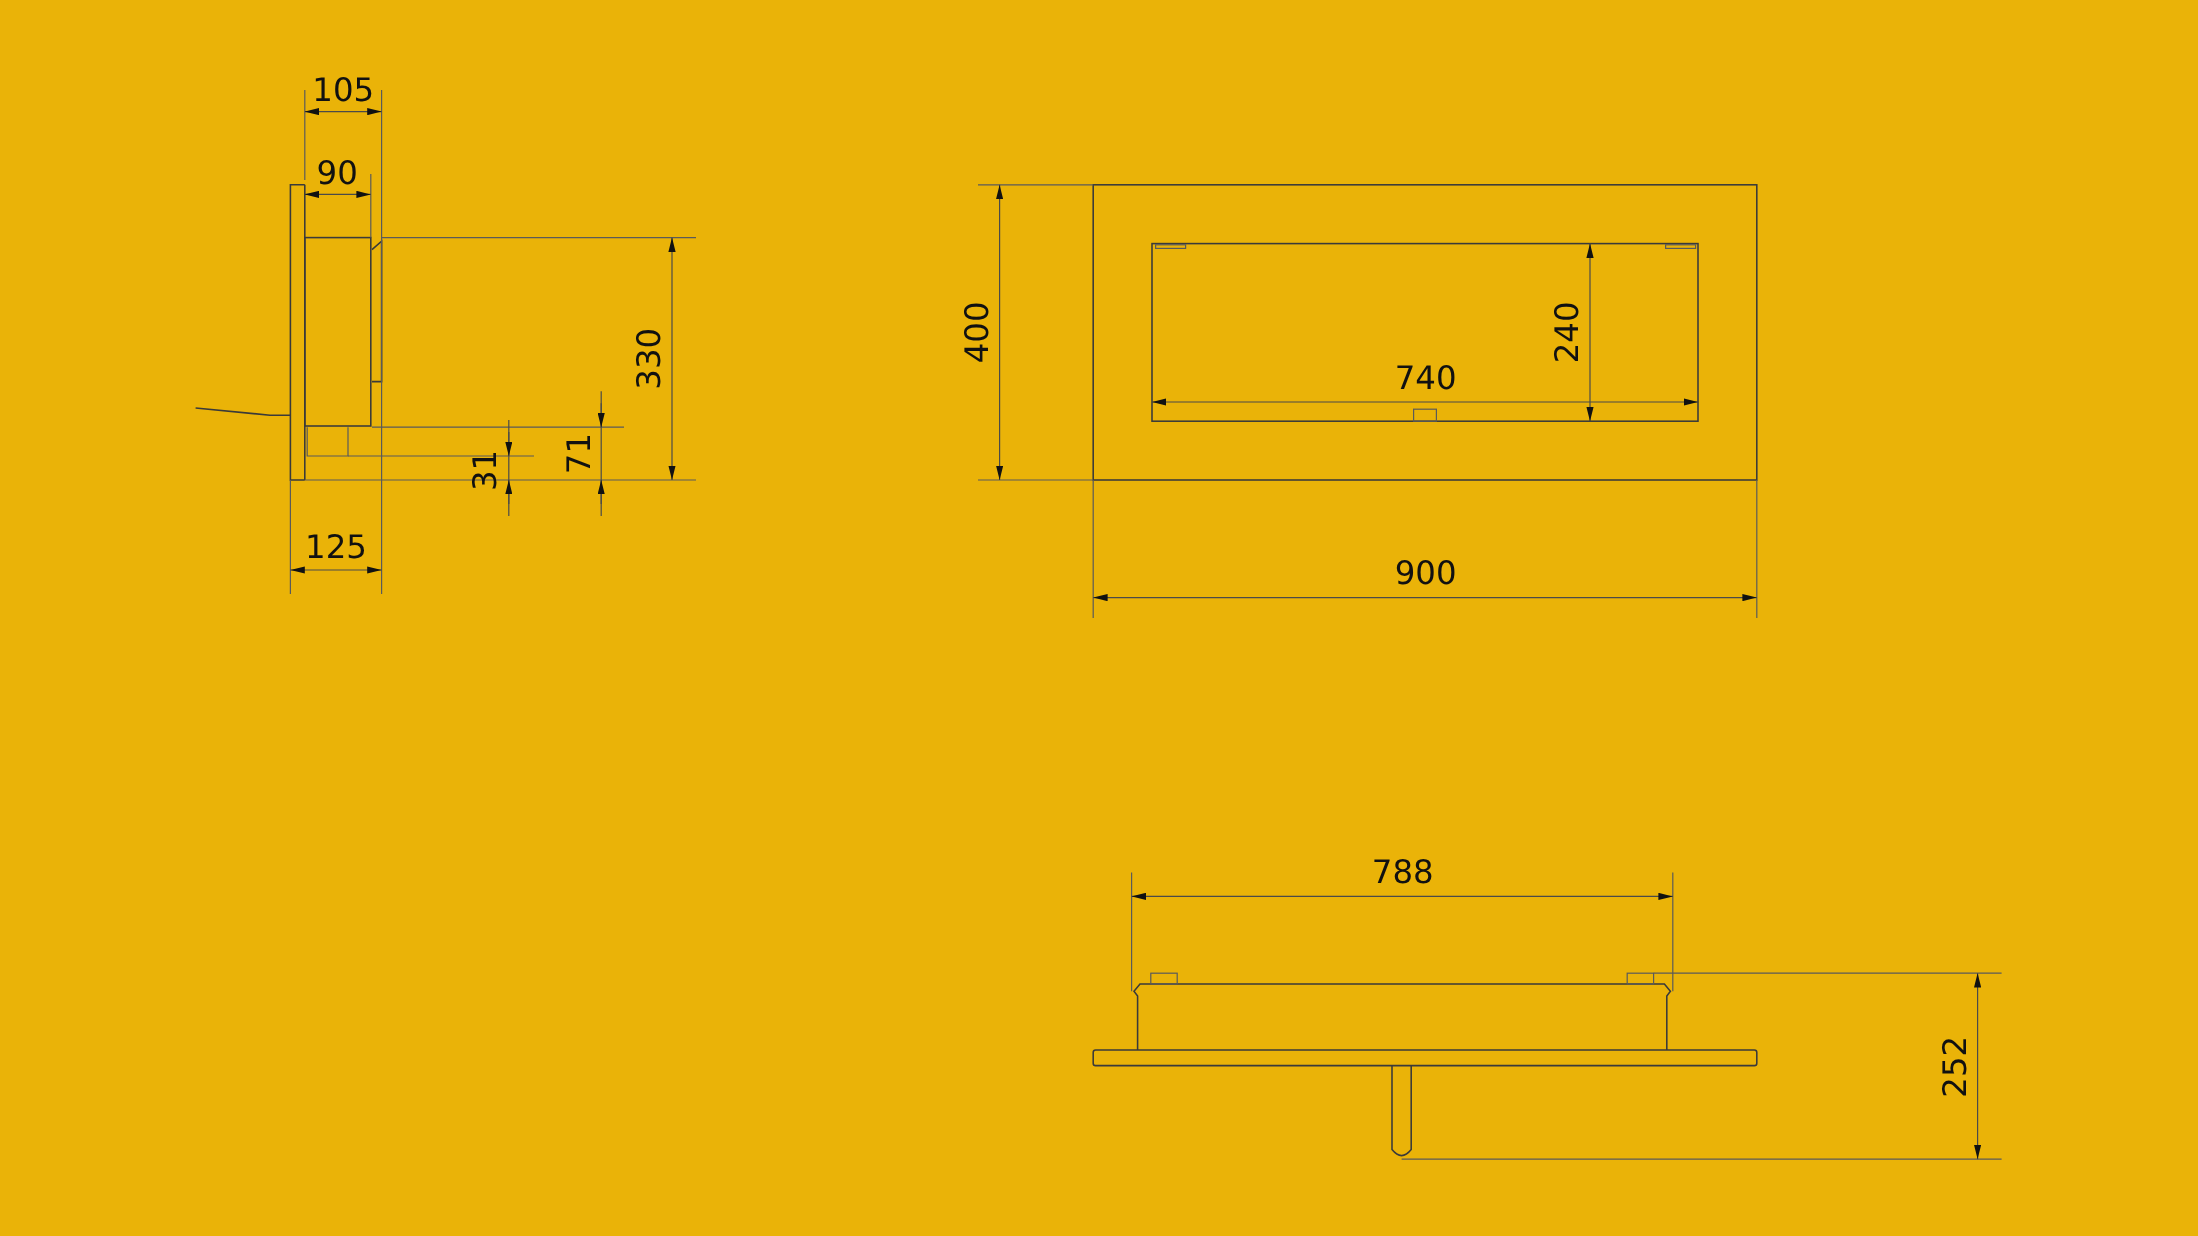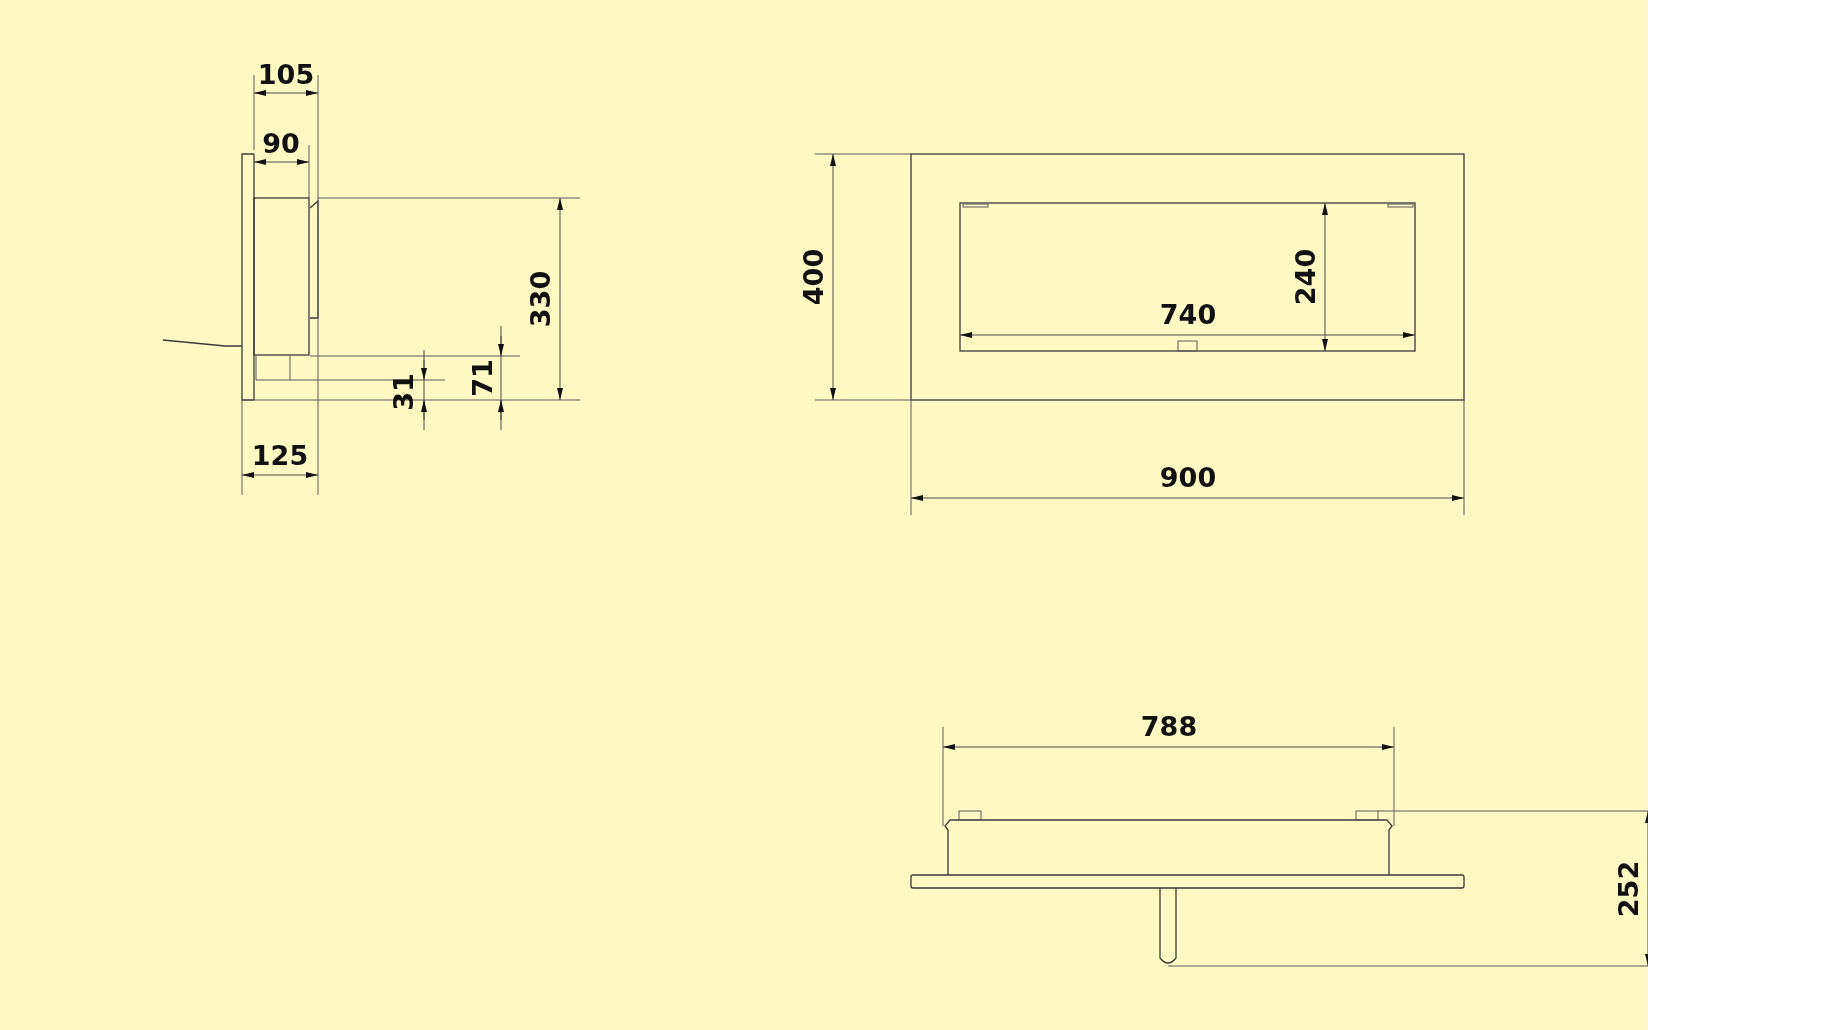--- a/index.html
+++ b/index.html
@@ -1,16 +1,16 @@
 <!DOCTYPE html>
 <html><head>
 <meta charset="utf-8">
 <style>
   html,body{margin:0;padding:0;background:#ffffff;}
-  #canvas{position:relative;width:1648px;height:1030px;background:#fef9c3;overflow:hidden;font-weight:bold;}
+  #canvas{position:relative;width:1832px;height:1030px;background:#eab308;overflow:hidden;}
   svg{position:absolute;left:0;top:0;}
   .ln{stroke:#3a3a3a;stroke-width:1.3;fill:none;}
   .thin{stroke:#5a5a5a;stroke-width:1;fill:none;}
   .dim{stroke:#4a4a4a;stroke-width:1;fill:none;}
   text{font-family:"DejaVu Sans","Liberation Sans",sans-serif;font-size:27px;fill:#111;}
 </style>
 </head>
 <body>
 
 <div id="canvas">

